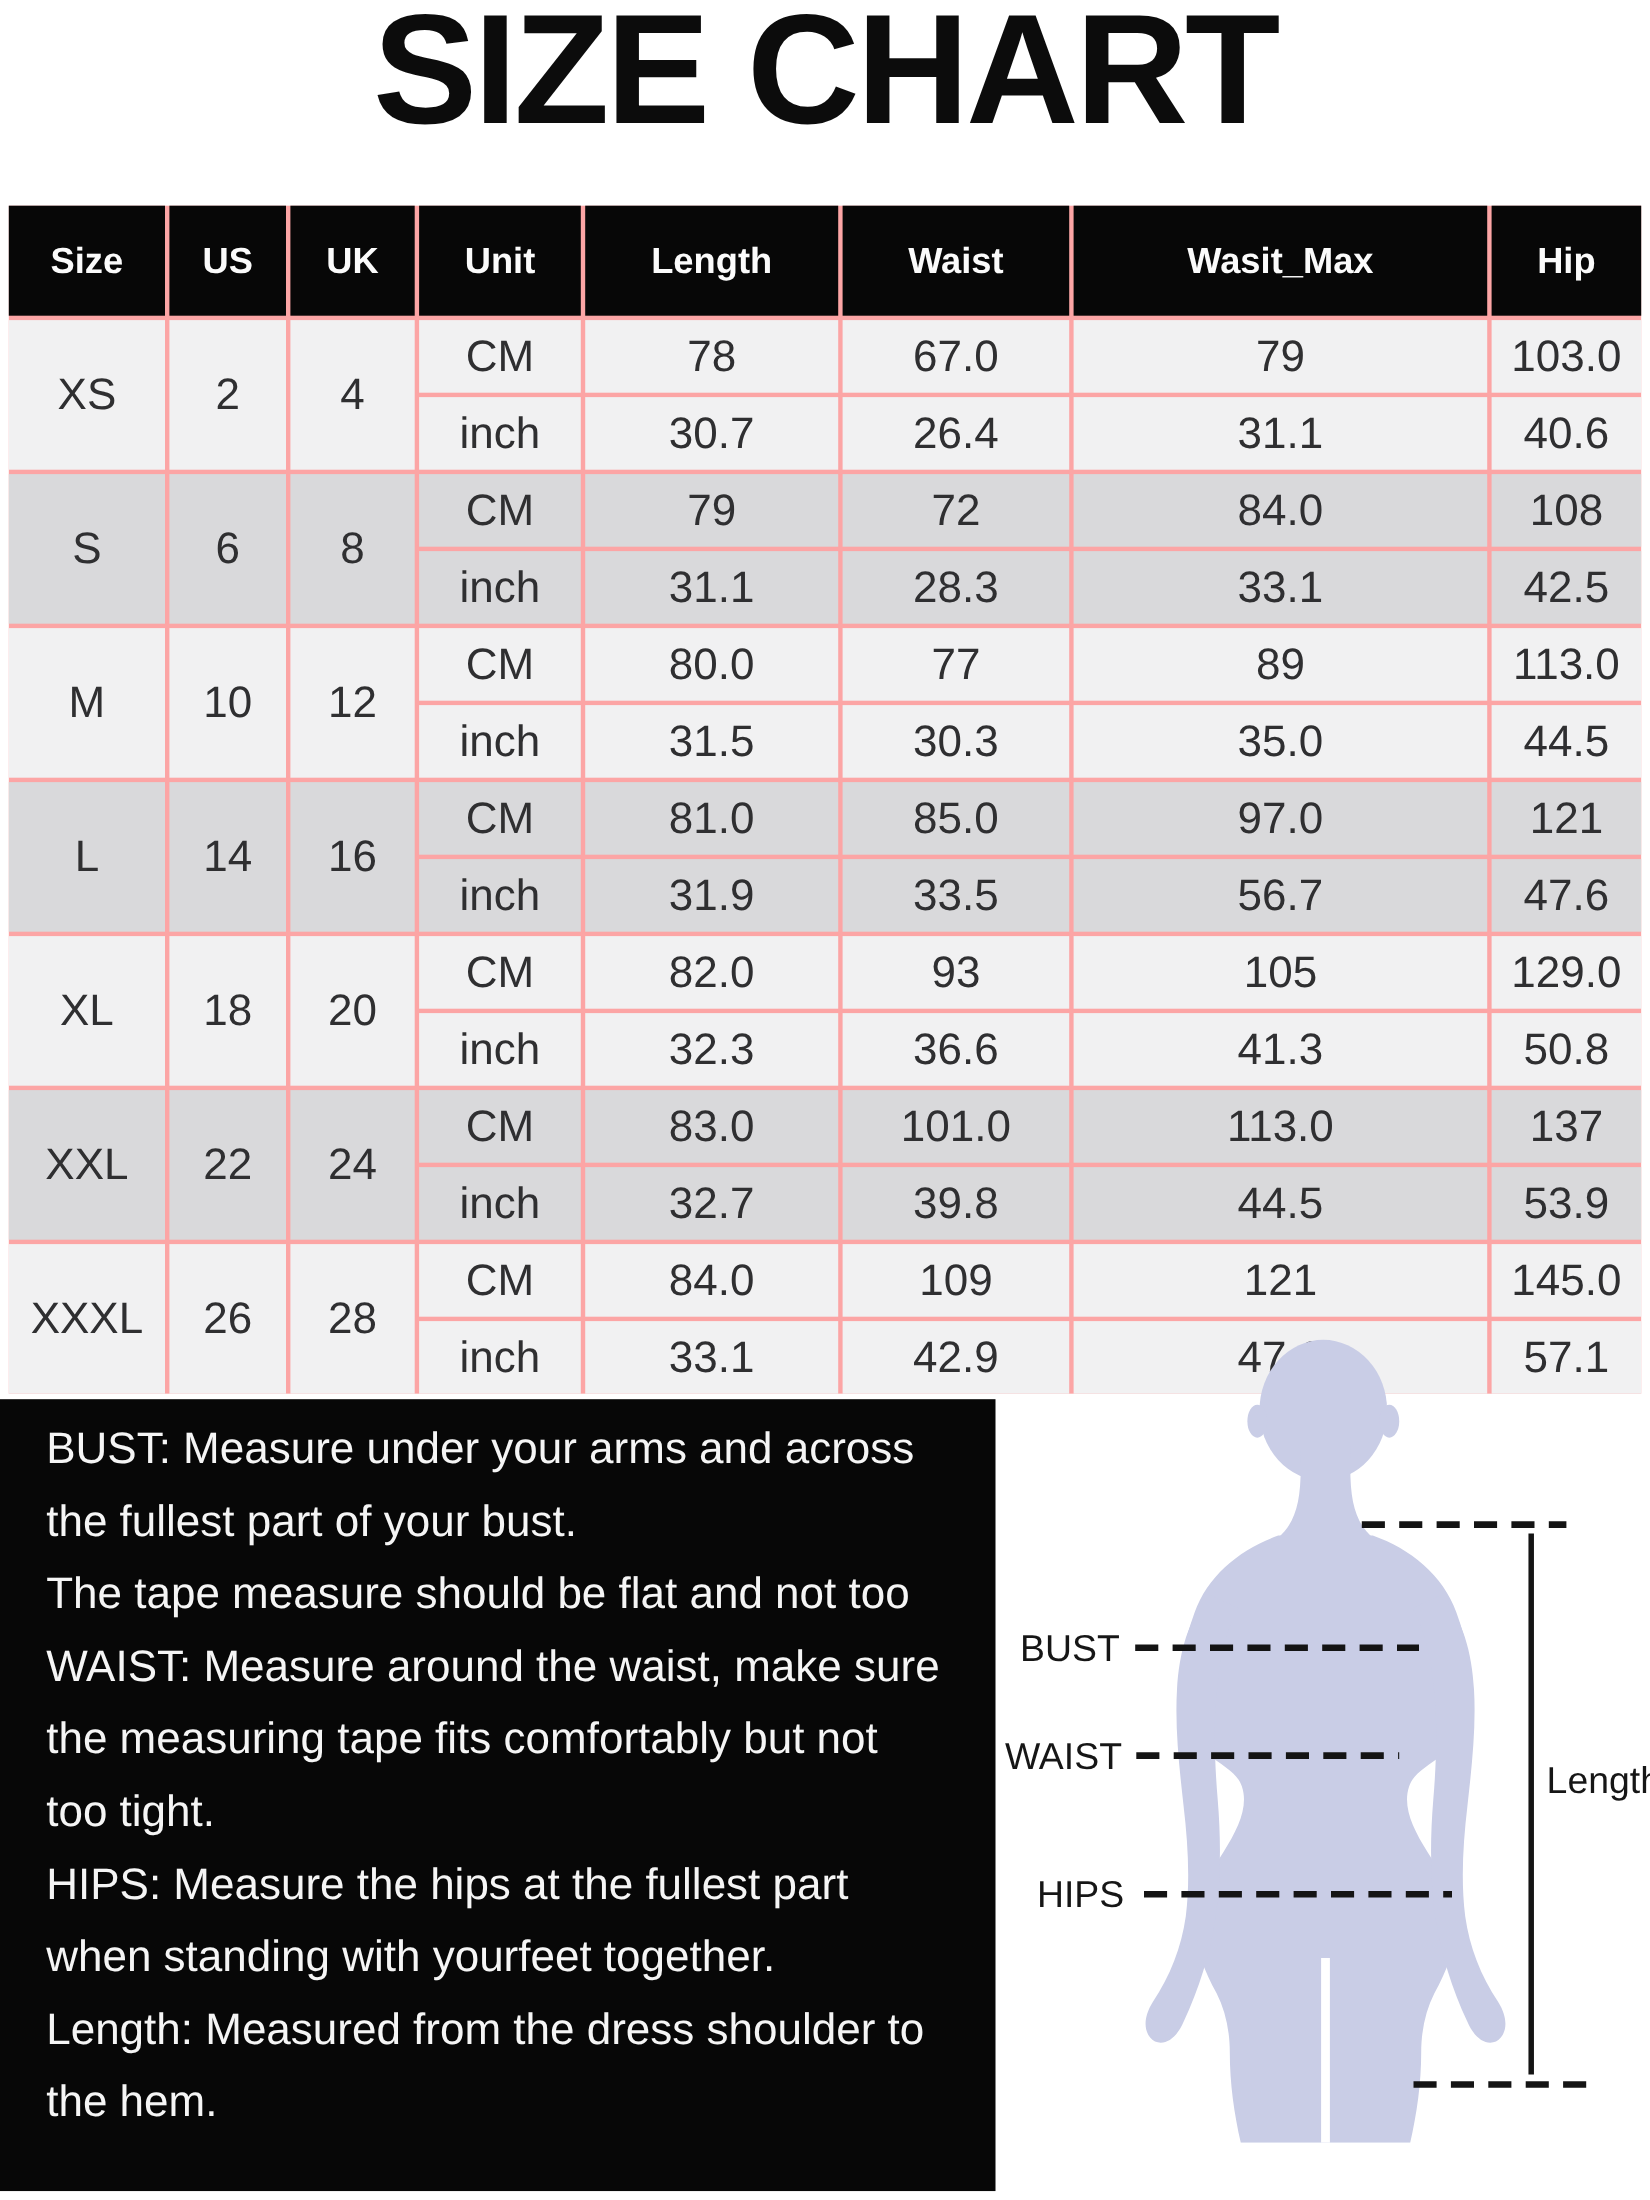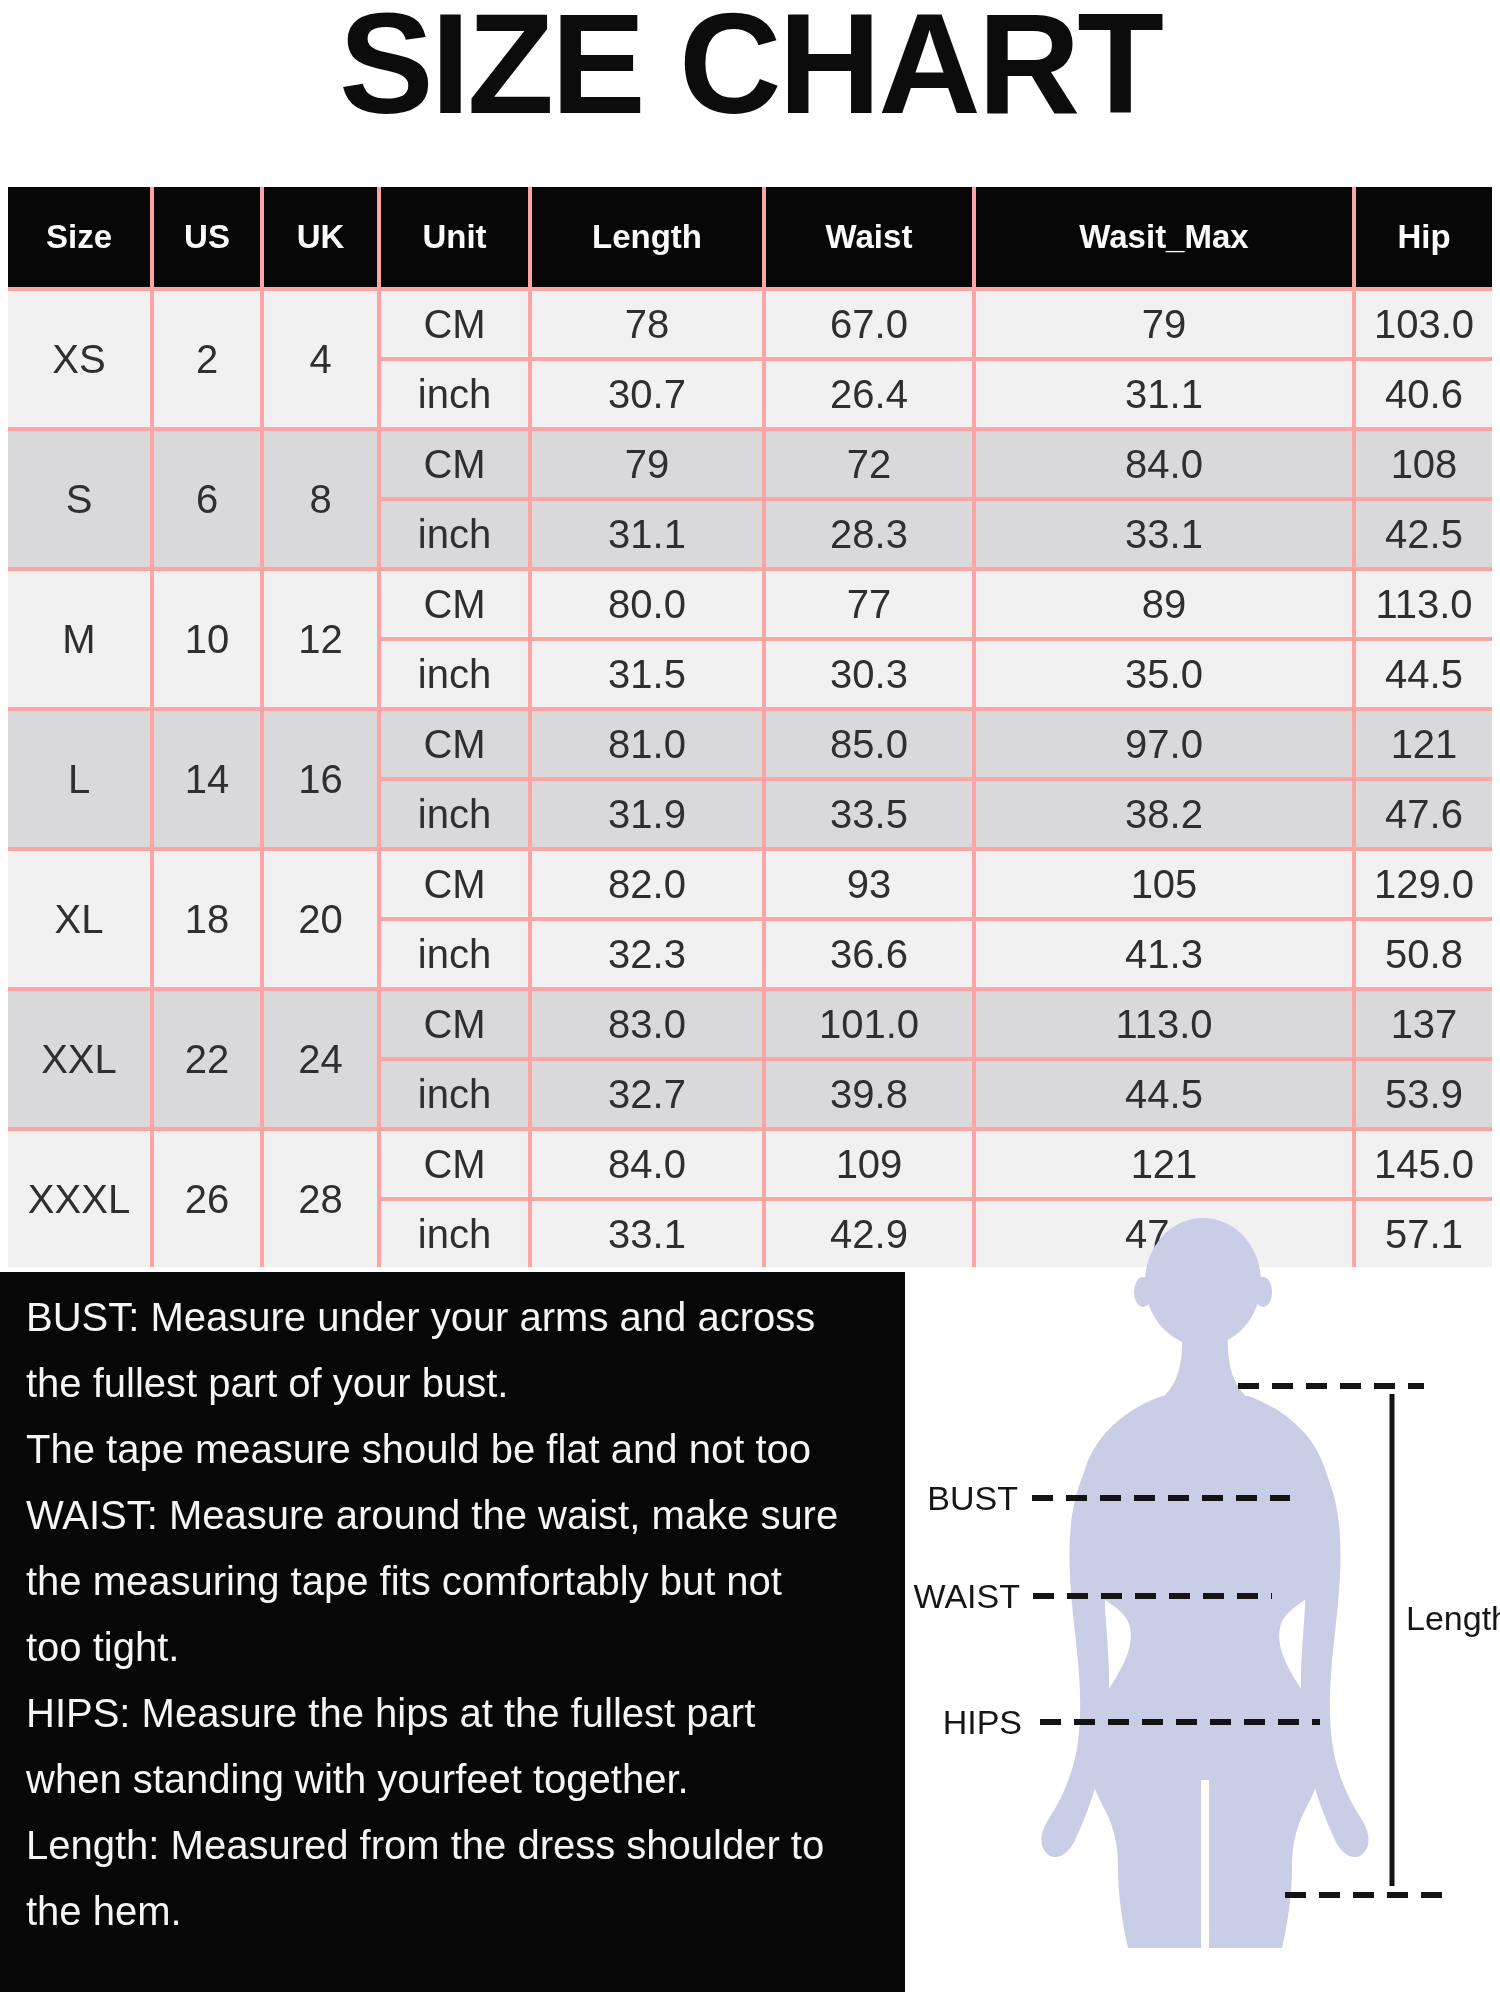--- a/index.html
+++ b/index.html
@@ -28,21 +28,21 @@
   .cell{
     display:flex;align-items:center;justify-content:center;
     font-size:40px;color:#2f2f31;
   }
   .span2{grid-row:span 2;}
   .bandA{background:#f1f1f2;}
   .bandB{background:#d9d9db;}
   
   .notes{
     position:absolute;left:0;top:1272px;width:905px;height:728px;background:#070707;
-    padding:12px 0 0 26px;box-sizing:border-box;
+    padding:12px 0 0 42px;box-sizing:border-box;
   }
   .note-line{
     color:#f5f5f5;font-size:40px;line-height:66px;white-space:nowrap;
   }
   
   .figure{position:absolute;left:900px;top:1210px;width:600px;height:738px;}
   .figure svg{display:block;}
   .fig-label{
     font-family:"Liberation Sans",sans-serif;font-size:34px;fill:#161616;
   }
@@ -111,21 +111,21 @@
     <div class="cell span2 bandB">14</div>
     <div class="cell span2 bandB">16</div>
     <div class="cell bandB">CM</div>
     <div class="cell bandB">81.0</div>
     <div class="cell bandB">85.0</div>
     <div class="cell bandB">97.0</div>
     <div class="cell bandB">121</div>
     <div class="cell bandB">inch</div>
     <div class="cell bandB">31.9</div>
     <div class="cell bandB">33.5</div>
-    <div class="cell bandB">38.2</div>
+    <div class="cell bandB">56.7</div>
     <div class="cell bandB">47.6</div>
 
     <div class="cell span2 bandA">XL</div>
     <div class="cell span2 bandA">18</div>
     <div class="cell span2 bandA">20</div>
     <div class="cell bandA">CM</div>
     <div class="cell bandA">82.0</div>
     <div class="cell bandA">93</div>
     <div class="cell bandA">105</div>
     <div class="cell bandA">129.0</div>

